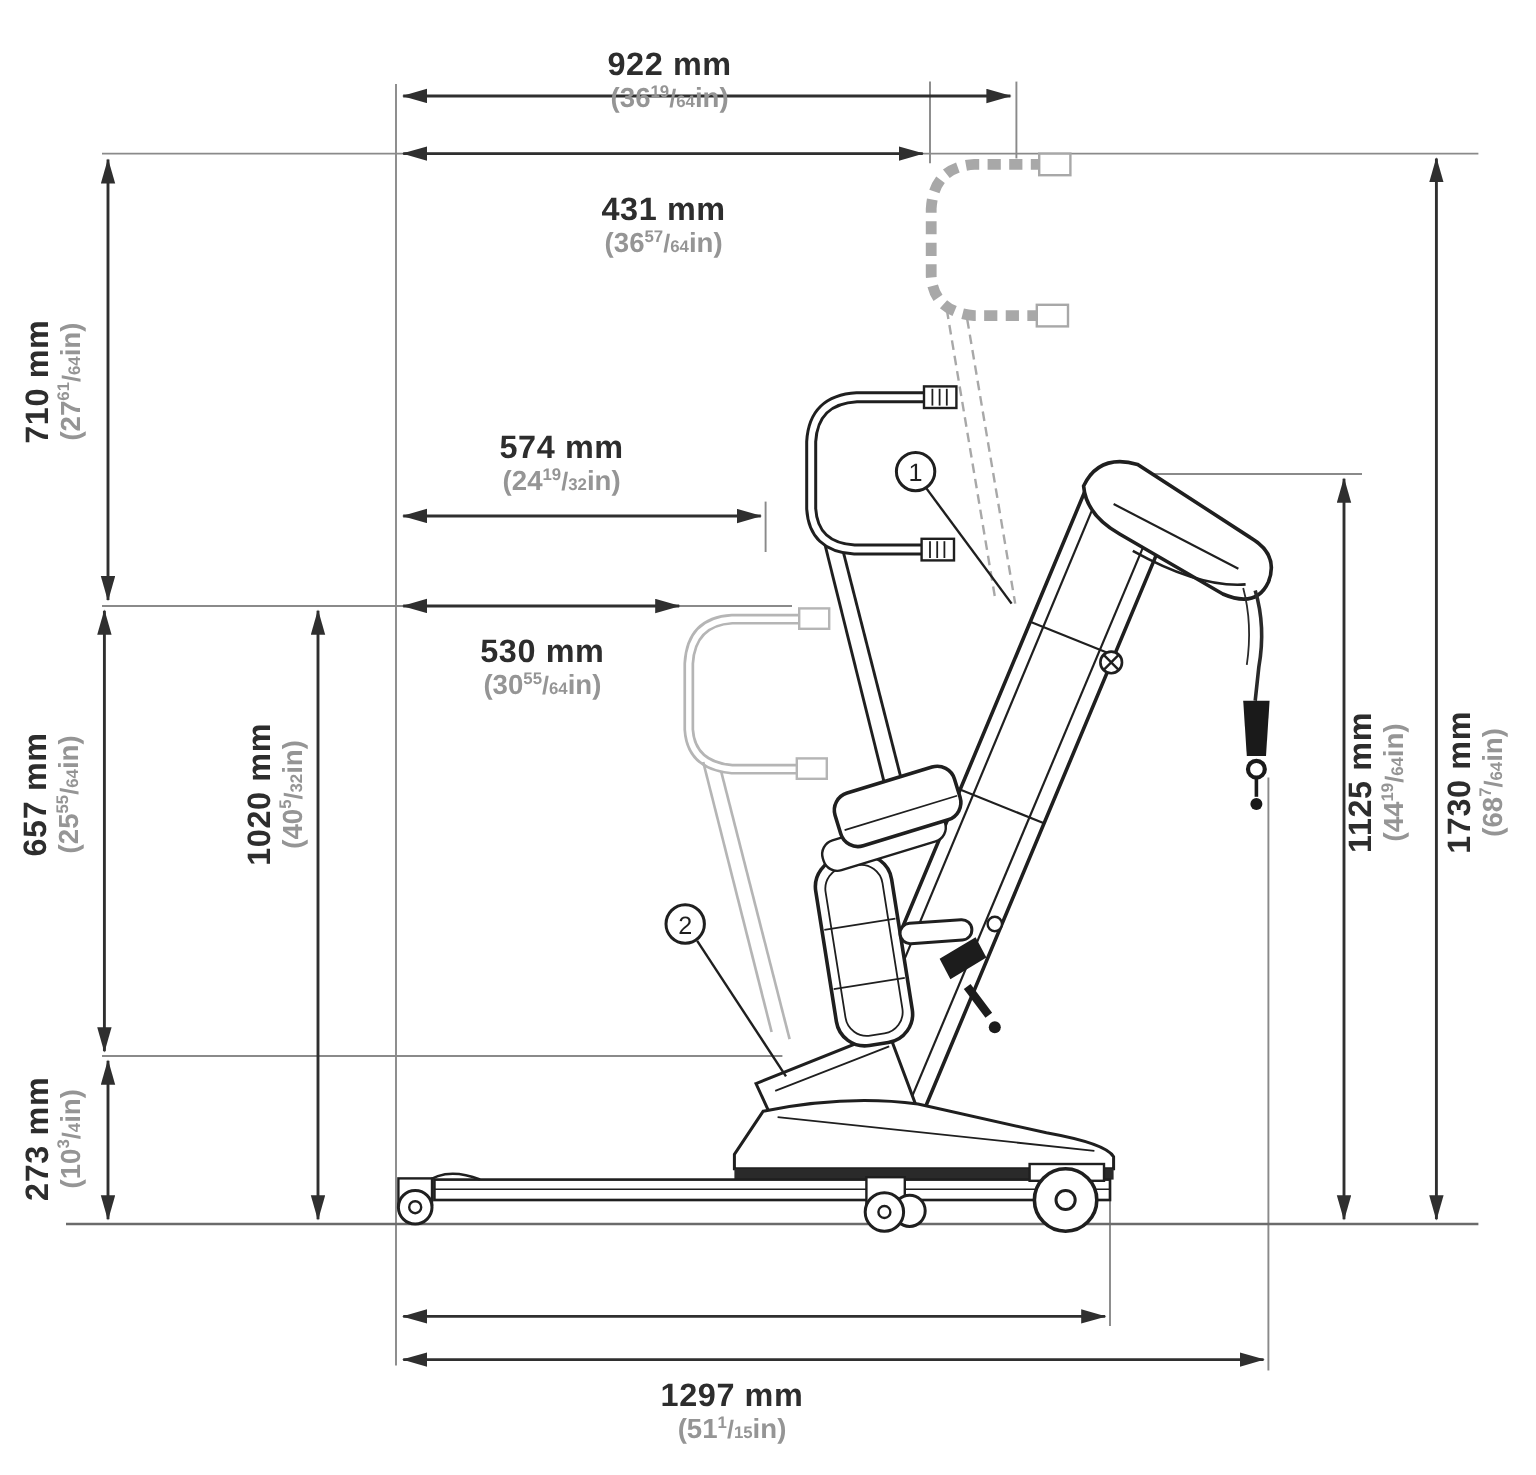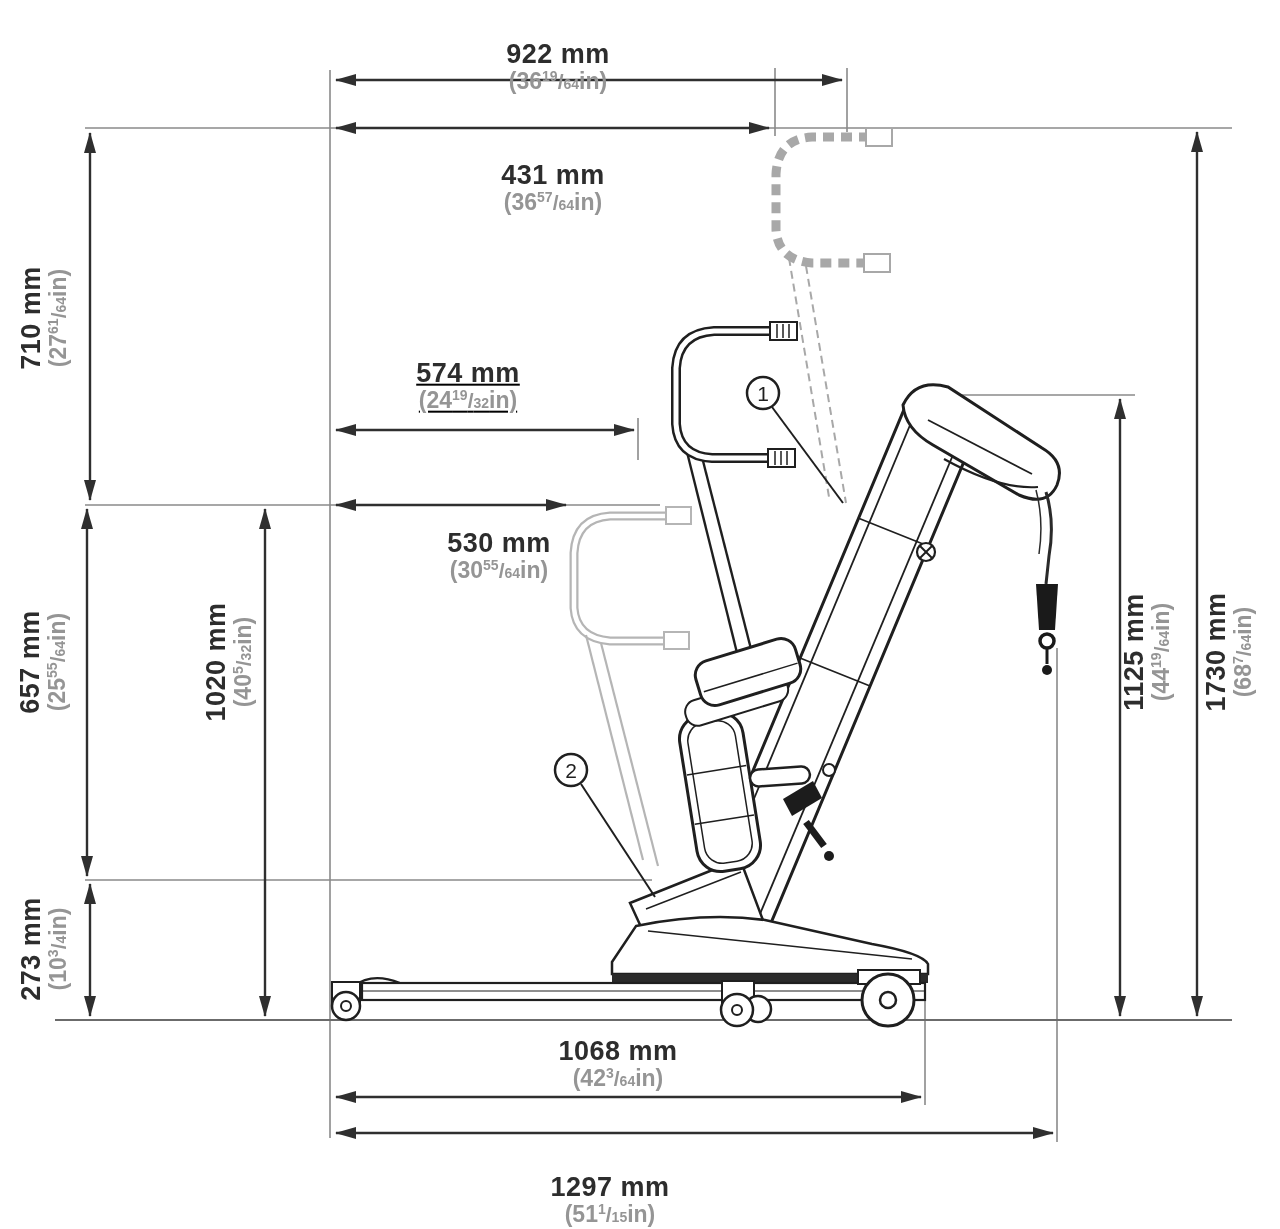--- a/index.html
+++ b/index.html
@@ -203,26 +203,26 @@
 <div class="dim-label" style="left:553px;top:188px;">
   <div class="mm">431 mm</div>
   <div class="inch"><span>(36</span><sup>57</sup><span class="sl">/</span><span class="den">64</span><span>in)</span></div>
 </div>
 
 <div class="dim-label vert" style="left:44px;top:318px;">
   <div class="mm">710 mm</div>
   <div class="inch"><span>(27</span><sup>61</sup><span class="sl">/</span><span class="den">64</span><span>in)</span></div>
 </div>
 
-<div class="dim-label" style="left:468px;top:386px;text-decoration:underline;">
+<div class="dim-label" style="left:468px;top:386px;">
   <div class="mm">574 mm</div>
   <div class="inch"><span>(24</span><sup>19</sup><span class="sl">/</span><span class="den">32</span><span>in)</span></div>
 </div>
 
-<div class="dim-label" style="left:452px;top:556px;margin-left:47px;">
+<div class="dim-label" style="left:452px;top:556px;">
   <div class="mm">530 mm</div>
   <div class="inch"><span>(30</span><sup>55</sup><span class="sl">/</span><span class="den">64</span><span>in)</span></div>
 </div>
 
 <div class="dim-label vert" style="left:43px;top:662px;">
   <div class="mm">657 mm</div>
   <div class="inch"><span>(25</span><sup>55</sup><span class="sl">/</span><span class="den">64</span><span>in)</span></div>
 </div>
 
 <div class="dim-label vert" style="left:229px;top:662px;">
@@ -238,23 +238,19 @@
 <div class="dim-label vert" style="left:1147px;top:652px;">
   <div class="mm">1125 mm</div>
   <div class="inch"><span>(44</span><sup>19</sup><span class="sl">/</span><span class="den">64</span><span>in)</span></div>
 </div>
 
 <div class="dim-label vert" style="left:1229px;top:652px;">
   <div class="mm">1730 mm</div>
   <div class="inch"><span>(68</span><sup>7</sup><span class="sl">/</span><span class="den">64</span><span>in)</span></div>
 </div>
 
-<div class="dim-label" style="left:618px;top:1064px;">
-  <div class="mm">1068 mm</div>
-  <div class="inch"><span>(42</span><sup>3</sup><span class="sl">/</span><span class="den">64</span><span>in)</span></div>
-</div>
-
-<div class="dim-label" style="left:610px;top:1176px;margin-top:24px;">
+
+<div class="dim-label" style="left:610px;top:1176px;">
   <div class="mm">1297 mm</div>
   <div class="inch"><span>(51</span><sup>1</sup><span class="sl">/</span><span class="den">15</span><span>in)</span></div>
 </div>
 
 </div>
 
 </body></html>

